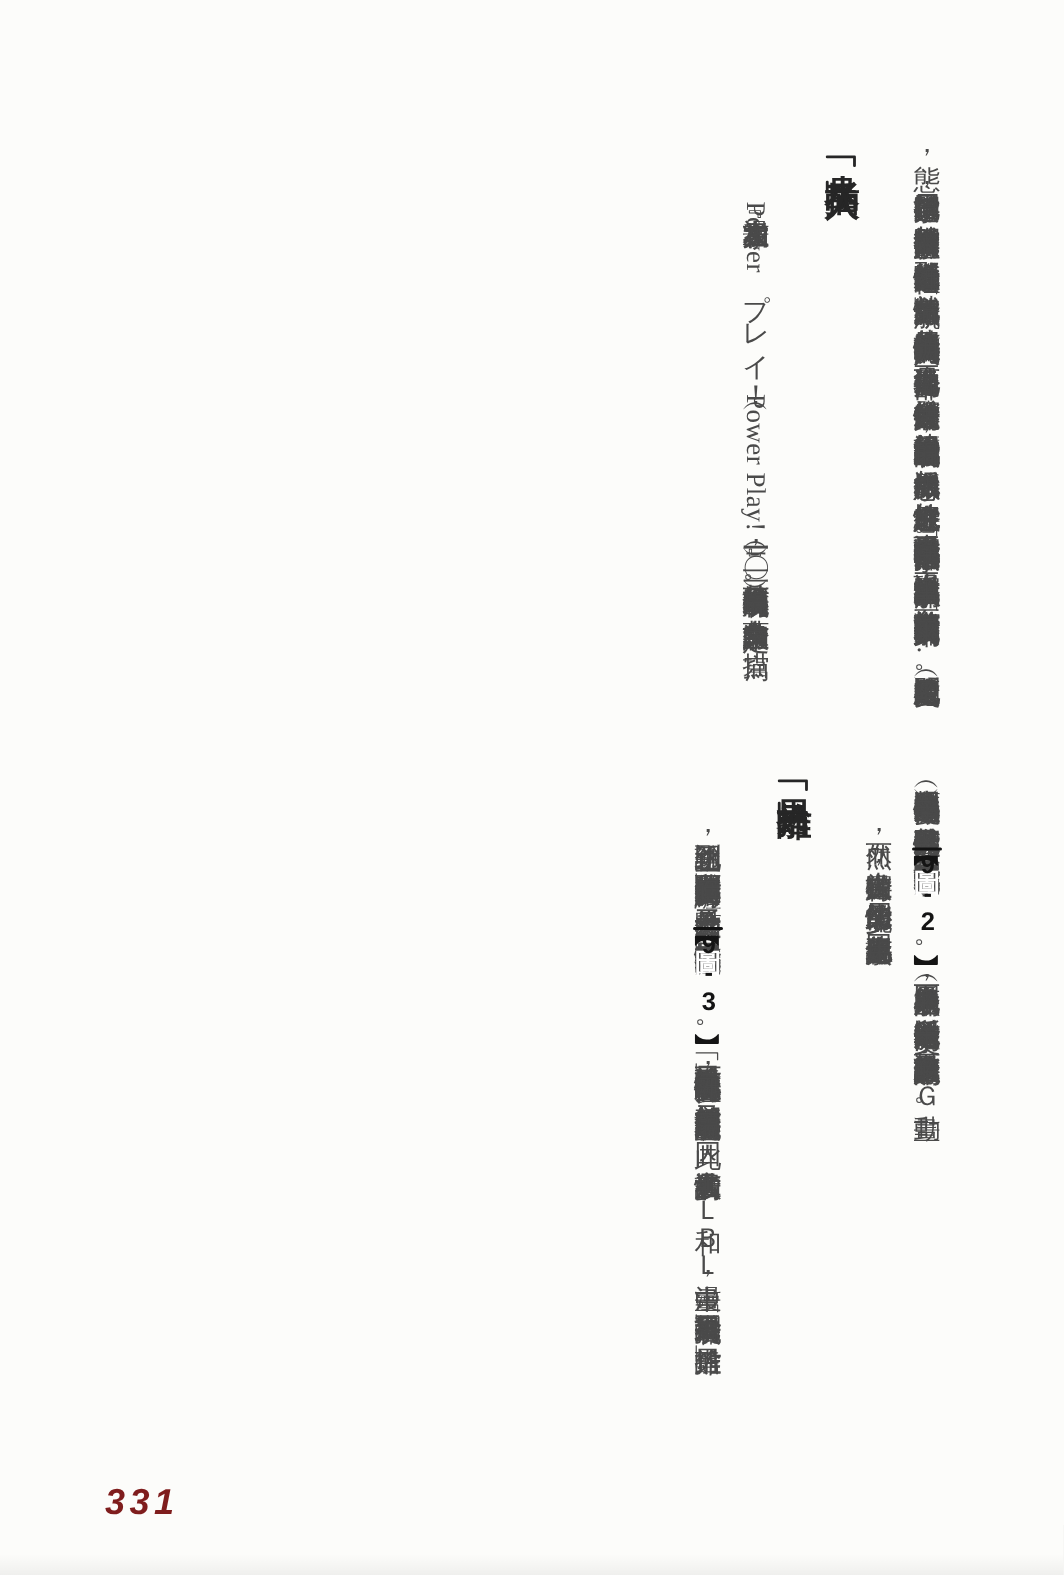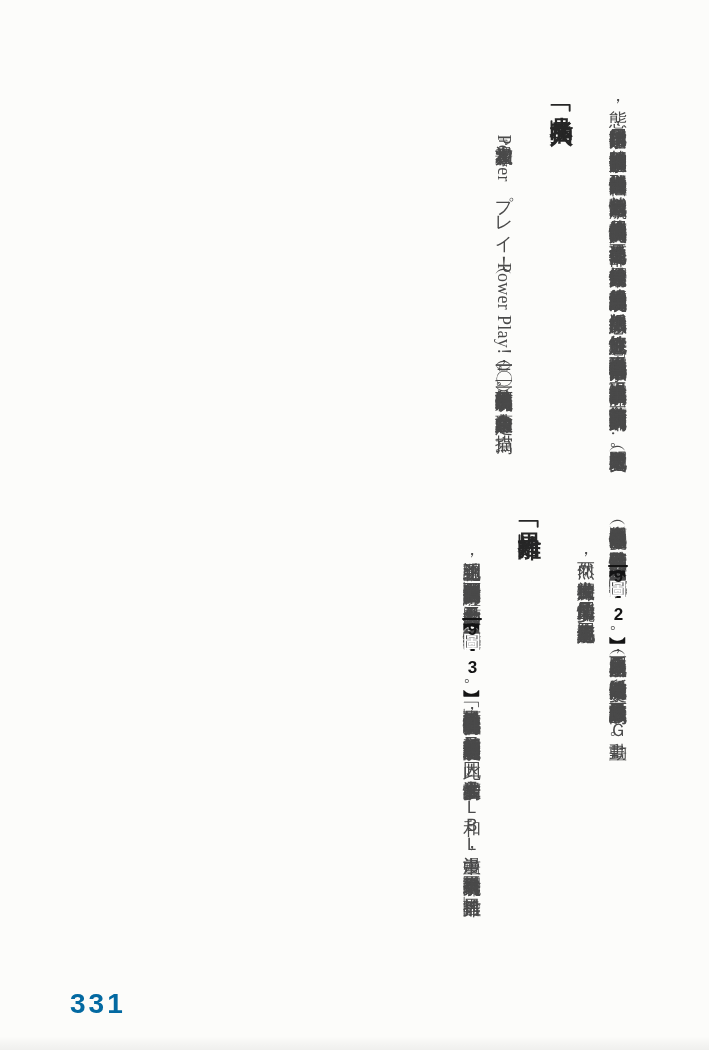--- a/index.html
+++ b/index.html
@@ -58,24 +58,25 @@
   }
   .fig .fig-num{
     text-orientation:upright;
     font-family:"Liberation Sans","DejaVu Sans",sans-serif;
     font-size:17px;
   }
   .page-number{
     position:absolute;
     left:70px;top:988px;
     font-family:"Liberation Sans","DejaVu Sans",sans-serif;
-    font-size:28px;
+    font-size:24px;
     font-weight:700;
     letter-spacing:3px;
-    color:#0369a1;
+    color:#7f1d1d;
+    font-style:italic;
   }
 </style>
 </head>
 <body>
 
 <div class="page">
   <section class="band band-top">
       <p>態，就是用手指撐開陰道口，然後從被撐開的陰道內窺伺手指主人的臉。那感覺就好像被吸進女性的陰道裡，就宛如色情版的「人體大奇航」。此外應該也很適合用於描寫男性性器插入時的魄力，不是遠遠地從外部而是從內部，發揮從特等席欣賞性行為的效果。儘管很想說這也是只能在漫畫上才能看到的表現，但近年的攝影機愈做愈小，無線性能也愈來愈好，也許現實世界不久後也能實現這種「內部視角」的拍攝手法。不過現實生活追上科幻本來就是夢寐以求的事，至於筆者有沒有幸活著見到「斷面圖」成為現實的那天到來……這問題大概是想太多了吧（笑）。</p>
       <h2>「水晶插入」</h2>
       <p class="indent">漫畫家大和川在『Powerプレイ！（Power Play!）』（二〇一一，茜新社）這部作品中只用過一次的特殊表現。藉由女主角的水分身設定，描寫</p>

